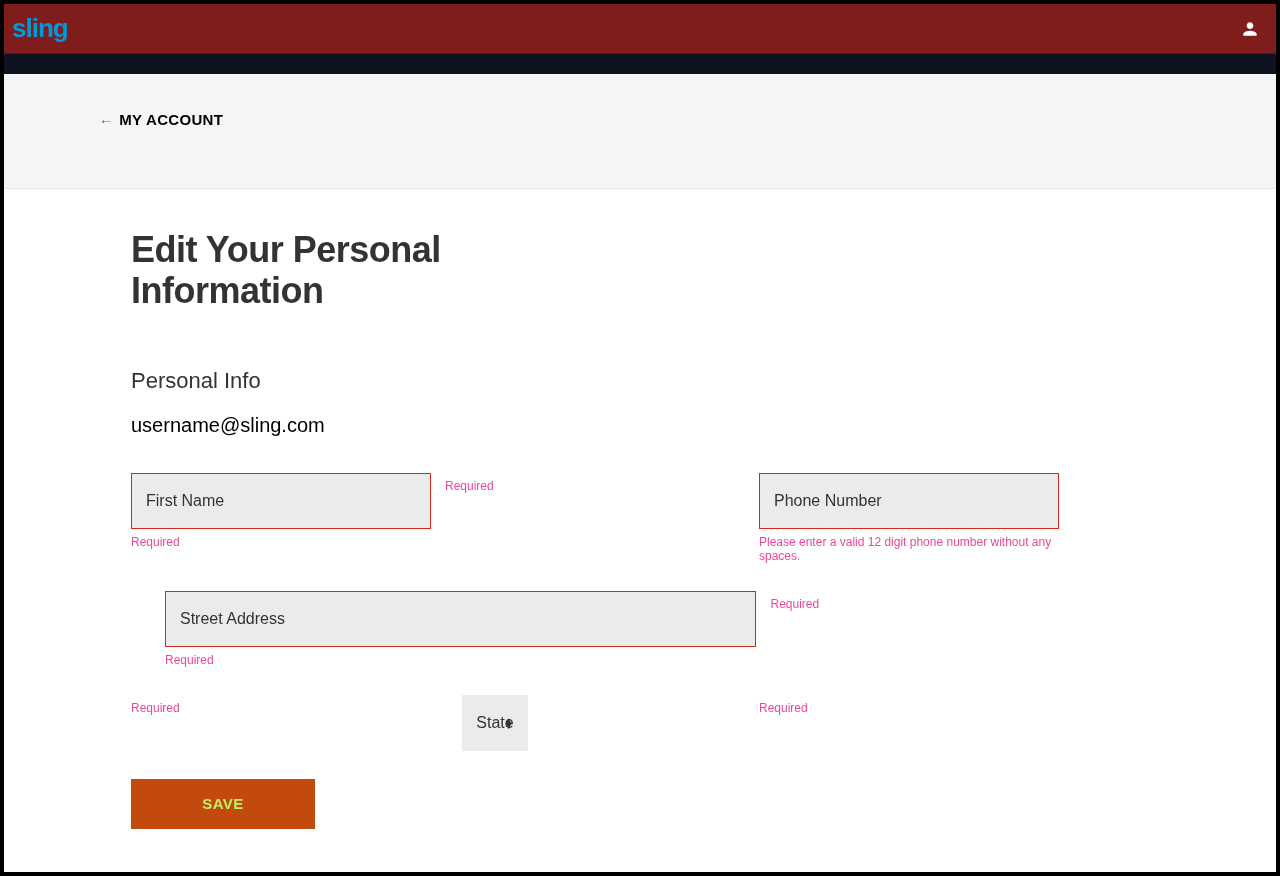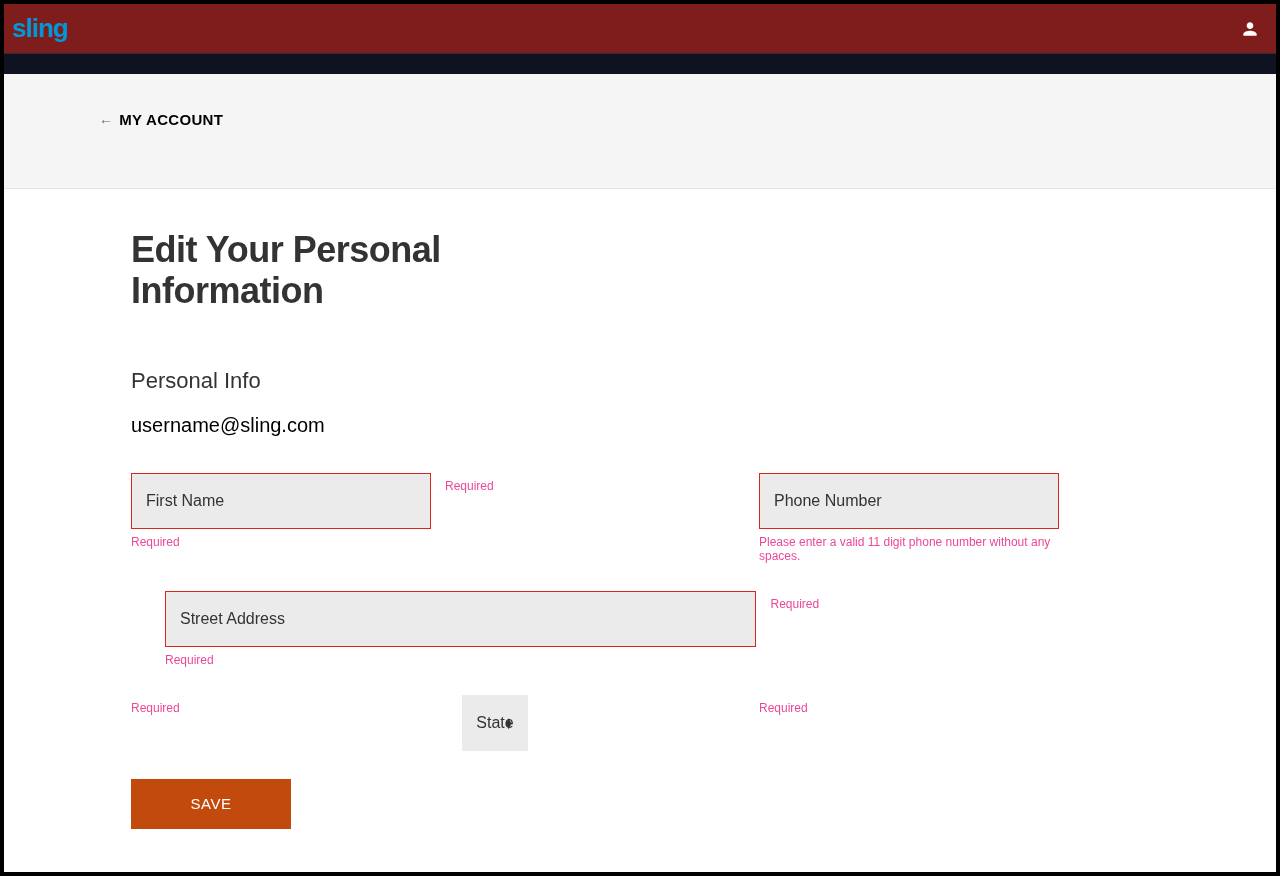--- a/index.html
+++ b/index.html
@@ -142,26 +142,26 @@
       display: flex;
       flex-direction: column;
       line-height: 0.5;
       font-size: 10px;
       color: #333;
     }
     .w-300 { width: 300px; }
     .w-614 { width: 615px; margin-left: 34px; }
     .w-100 { width: 100px; align-items: center; }
     .save-button {
-      width: 160px;
+      width: 184px;
       height: 50px;
       background: #c24a0d;
-      color: #ffffff;
+      color: #bef264;
       font-size: 15px;
-      font-weight: 400;
+      font-weight: 700;
       border: none;
       cursor: pointer;
       letter-spacing: 0.5px;
     }
   </style>
 </head>
 <body>
 
 <div class="app-frame">
   <div class="topbar">
@@ -192,21 +192,21 @@
       <div class="row">
         <div class="field w-300">
           <input class="input" type="text" placeholder="First Name" style="">
           <div class="error">Required</div>
         </div>
         <div class="field w-300">
           <div class="error">Required</div>
         </div>
         <div class="field w-300">
           <input class="input" type="text" placeholder="Phone Number" style="">
-          <div class="error">Please enter a valid 11 digit phone number without any spaces.</div>
+          <div class="error">Please enter a valid 12 digit phone number without any spaces.</div>
         </div>
       </div>
 
       <div class="row">
         <div class="field w-614">
           <input class="input" type="text" placeholder="Street Address" style="">
           <div class="error">Required</div>
         </div>
         <div class="field w-300">
           <div class="error">Required</div>

